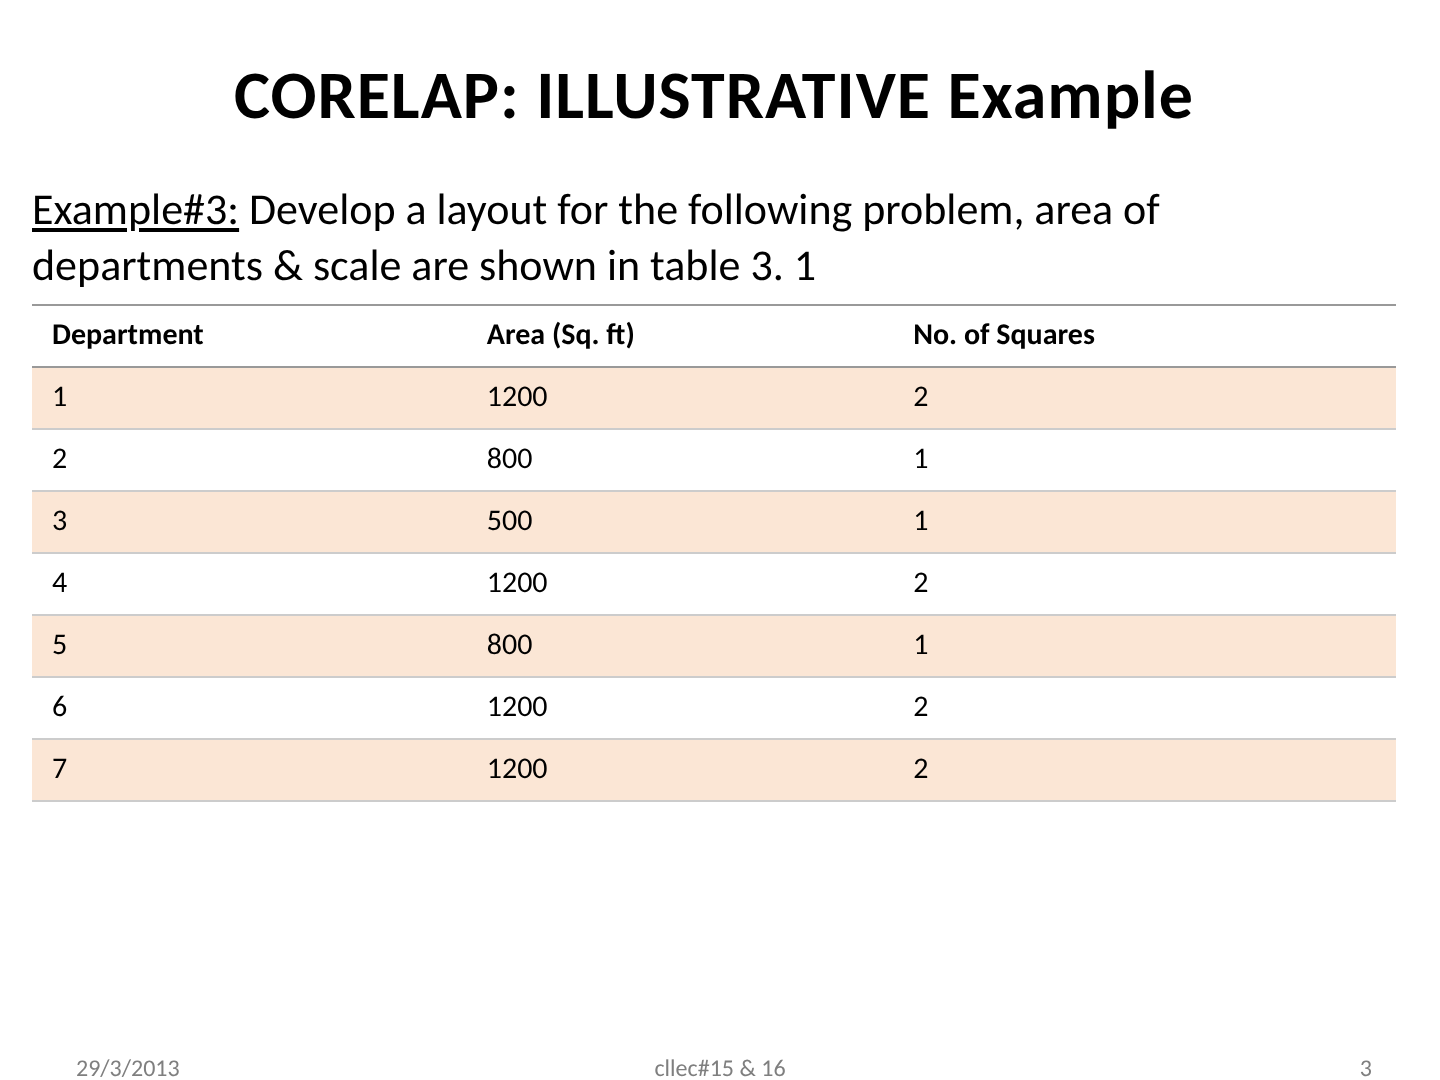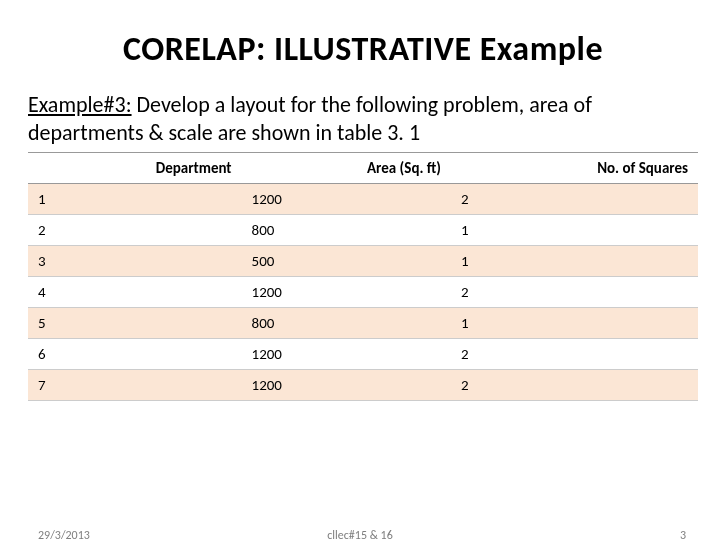--- a/index.html
+++ b/index.html
@@ -7,21 +7,21 @@
     padding: 0;
     width: 720px;
     height: 540px;
     font-family: Calibri, Arial, sans-serif;
     background: #fff;
     color: #000;
     position: relative;
     box-sizing: border-box;
   }
   .slide {
-    padding: 28px 22px 0 28px;
+    padding: 28px 22px 0 16px;
     box-sizing: border-box;
     height: 100%;
   }
   .title {
     text-align: center;
     font-size: 34px;
     font-weight: 700;
     margin: 0 0 22px 0;
     letter-spacing: 0.5px;
   }
@@ -37,21 +37,21 @@
   .tbl-label {
     font-size: 22px;
     margin-bottom: 4px;
   }
   table {
     width: 100%;
     border-collapse: collapse;
     font-size: 15px;
   }
   th {
-    text-align: right;
+    text-align: left;
     font-weight: 700;
     padding: 6px 10px;
     border-top: 1px solid #999;
     border-bottom: 1px solid #999;
     background: #fff;
   }
   td {
     text-align: left;
     padding: 6px 10px;
     border-top: 1px solid #ccc;

